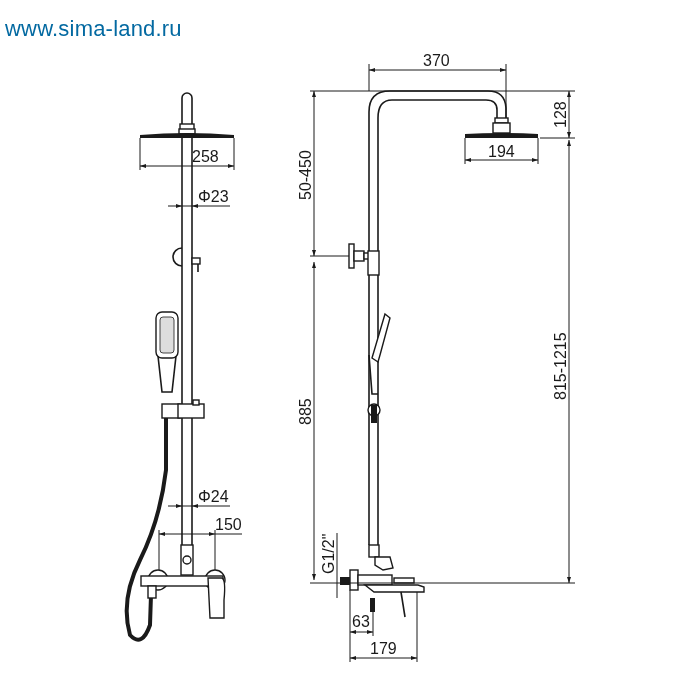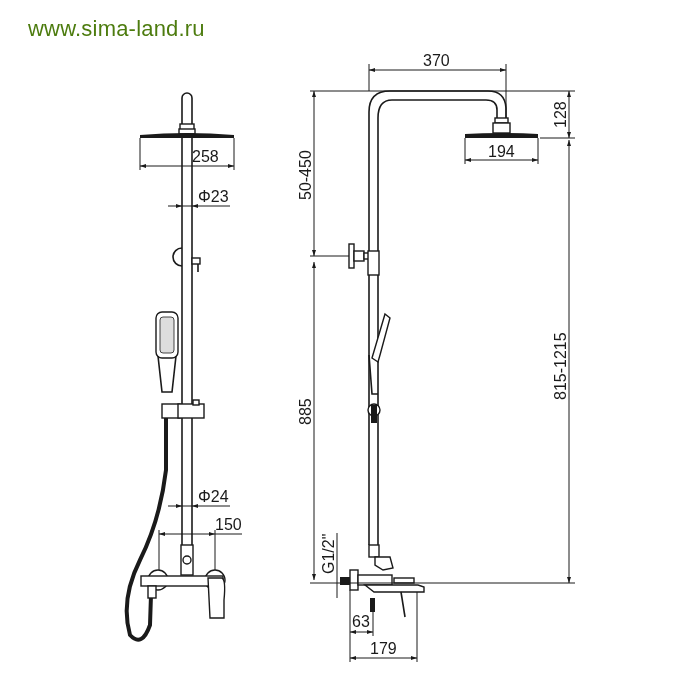--- a/index.html
+++ b/index.html
@@ -1,17 +1,17 @@
 <!DOCTYPE html>
 <html><head>
 <meta charset="utf-8">
 <style>
   html,body{margin:0;padding:0;background:#ffffff;}
   body{width:700px;height:700px;position:relative;overflow:hidden;font-family:"Liberation Sans",sans-serif;}
-  .watermark{position:absolute;left:28px;top:16px;font-size:22px;color:#4d7c0f;letter-spacing:0.2px;}
+  .watermark{position:absolute;left:5px;top:16px;font-size:22px;color:#0369a1;letter-spacing:0.2px;}
   svg{position:absolute;left:0;top:0;}
   .dim{font-family:"Liberation Sans",sans-serif;font-size:16px;fill:#1a1a1a;}
   .ln{stroke:#1a1a1a;fill:none;stroke-width:1;}
   .th{stroke:#1a1a1a;fill:none;stroke-width:1.6;}
   .fill{fill:#fff;stroke:#1a1a1a;stroke-width:1.4;}
   .dark{fill:#1a1a1a;}
 </style>
 </head>
 <body>
 

